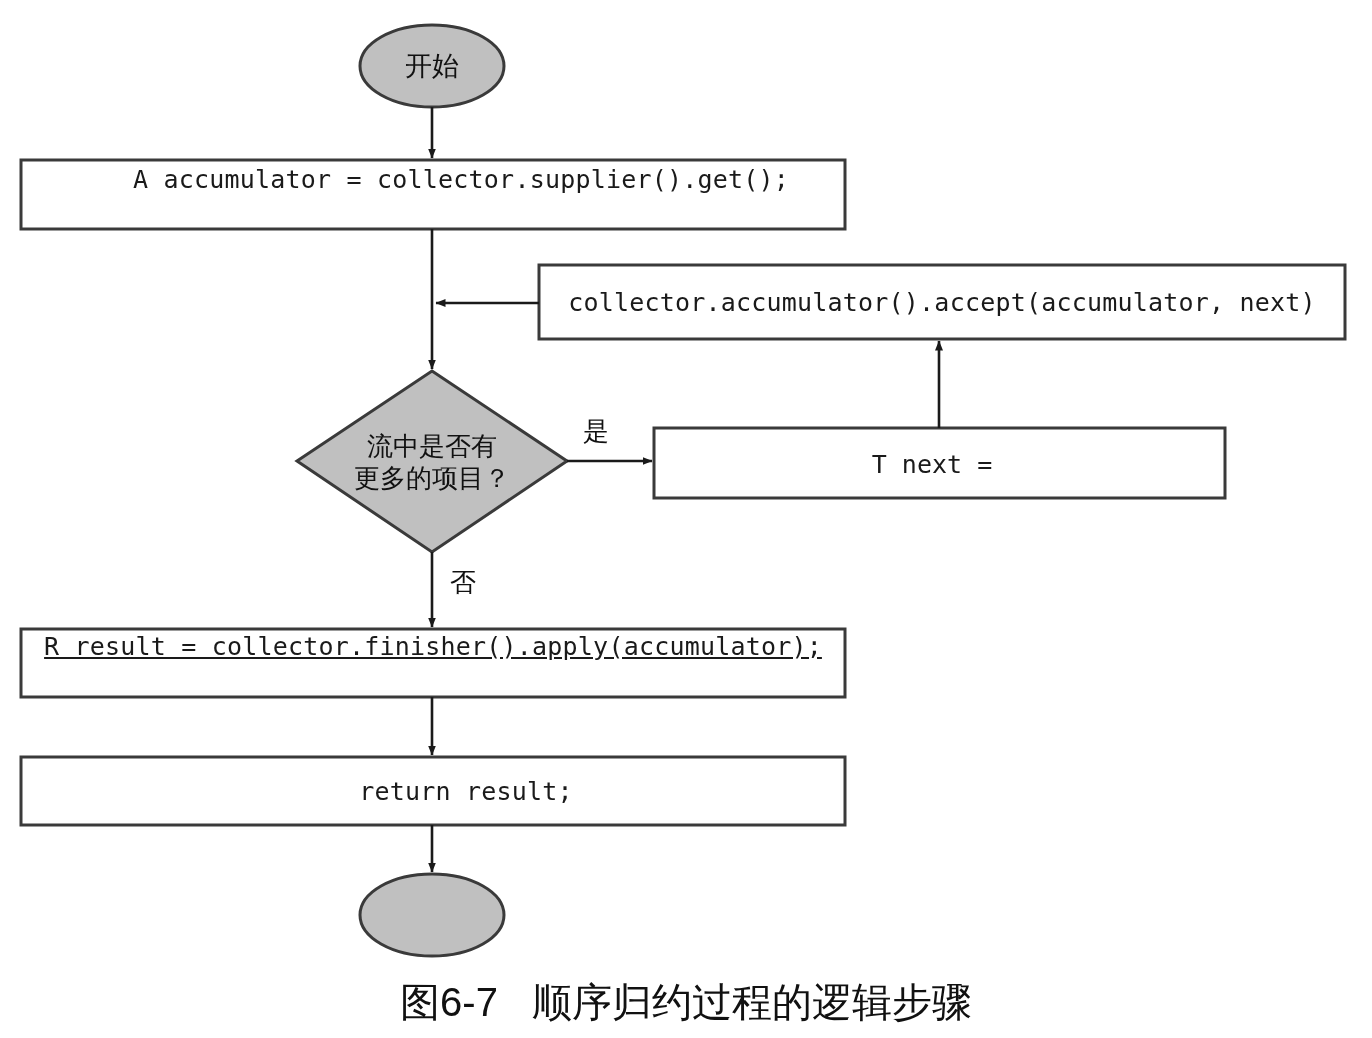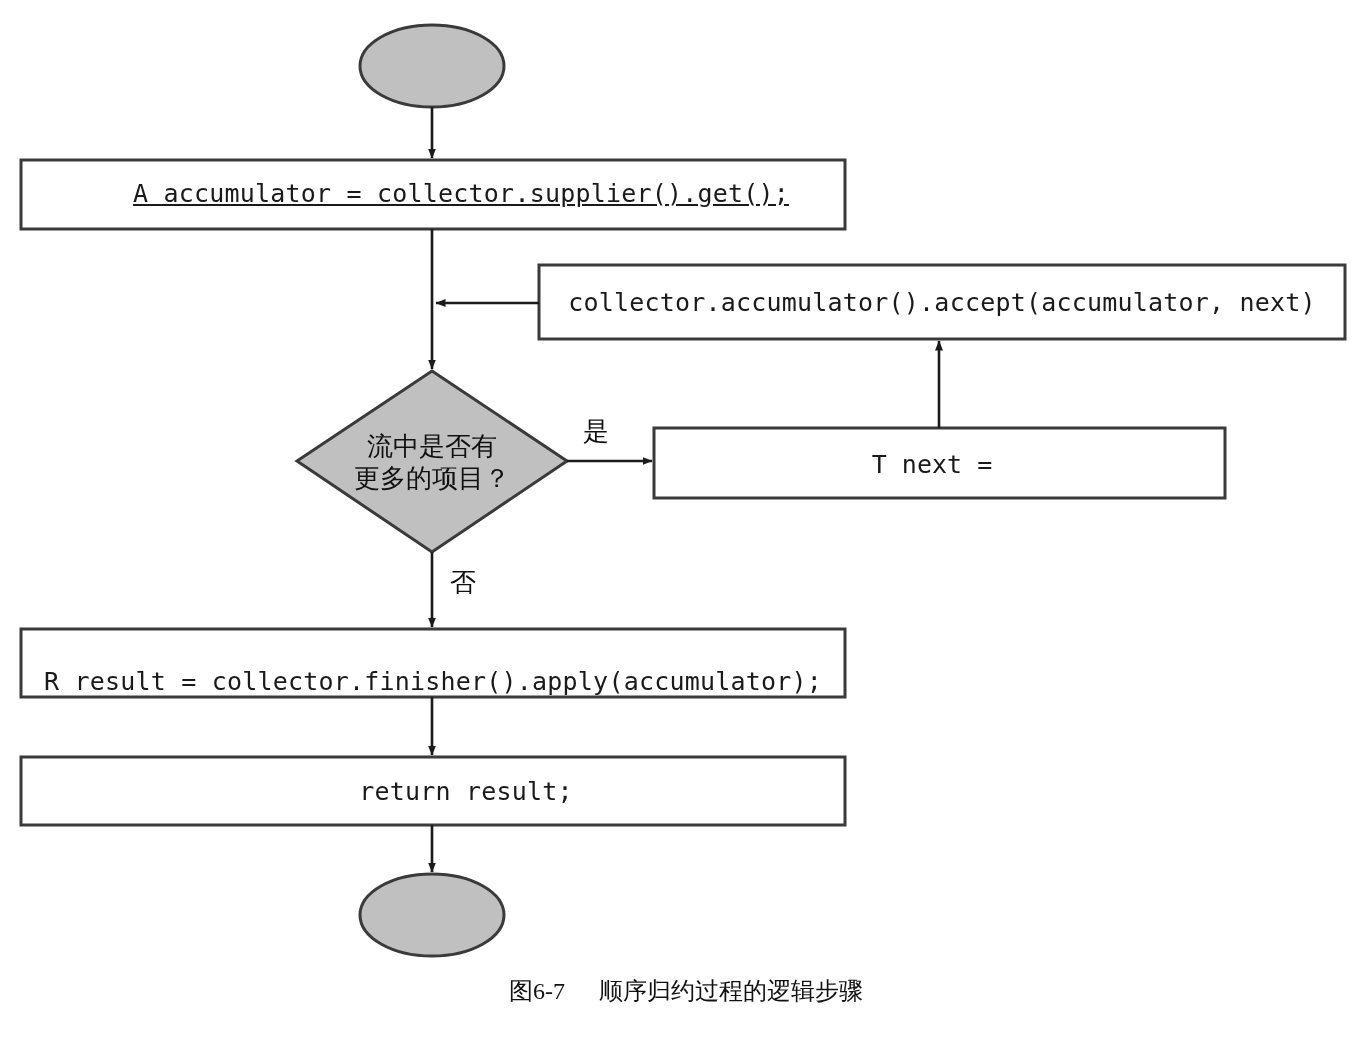--- a/index.html
+++ b/index.html
@@ -67,22 +67,22 @@
   .mixed-line .c {
     font-family: "DejaVu Serif", "Liberation Serif", serif;
     font-size: 27px;
   }
   #caption {
     position: absolute;
     left: 0;
     top: 975px;
     width: 1372px;
     text-align: center;
-    font-family: Liberation Serif, serif;
-    font-size: 24px;
+    font-family: Liberation Sans, sans-serif;
+    font-size: 40px;
     color: #111111;
   }
   .cap-num { margin-right: 34px; }
 </style>
 </head>
 <body>
 
 <div id="canvas">
 
   <svg class="flow" viewBox="0 0 1372 1038">
@@ -118,38 +118,39 @@
 
     <line x1="939" y1="428" x2="939" y2="341" stroke="#1a1a1a" stroke-width="2.6" marker-end="url(#arrow)"></line>
 
     <line x1="432" y1="552" x2="432" y2="627" stroke="#1a1a1a" stroke-width="2.6" marker-end="url(#arrow)"></line>
 
     <line x1="432" y1="697" x2="432" y2="755" stroke="#1a1a1a" stroke-width="2.6" marker-end="url(#arrow)"></line>
 
     <line x1="432" y1="825" x2="432" y2="872" stroke="#1a1a1a" stroke-width="2.6" marker-end="url(#arrow)"></line>
   </svg>
 
+  <div class="node-text terminal-label" style="left:360px; top:45px; width:144px; height:42px;">开始</div>
 
-  <div class="node-text mono" style="left:41px; top:172px; width:784px; height:42px; justify-content:center; padding-left:56px; box-sizing:border-box;text-decoration:underline;">A accumulator = collector.supplier().get();</div>
+  <div class="node-text mono" style="left:41px; top:158px; width:784px; height:42px; justify-content:center; padding-left:56px; box-sizing:border-box;">A accumulator = collector.supplier().get();</div>
 
   <div class="node-text mono" style="left:554px; top:281px; width:776px; height:42px;">collector.accumulator().accept(accumulator, next)</div>
 
   <div class="node-text diamond-label" style="left:332px; top:425px; width:200px; height:74px; flex-direction:column;">
     <span>流中是否有</span>
     <span>更多的项目？</span>
   </div>
 
   <div class="node-text" style="left:654px; top:443px; width:571px; height:42px;">
     <span class="mixed-line">
       <span class="m">T next</span>
       <span class="m"> = </span>
     </span>
   </div>
 
-  <div class="node-text mono" style="left:36px; top:660px; width:794px; height:42px;">R result = collector.finisher().apply(accumulator);</div>
+  <div class="node-text mono" style="left:36px; top:625px; width:794px; height:42px;text-decoration:underline;">R result = collector.finisher().apply(accumulator);</div>
 
   <div class="node-text mono" style="left:21px; top:770px; width:824px; height:42px;margin-left:33px;">return result;</div>
 
 
   <div class="branch-label" style="left:583px; top:414px;">是</div>
 
   <div class="branch-label" style="left:450px; top:565px;">否</div>
 
   <div id="caption">
     <span class="cap-num">图6-7</span><span>顺序归约过程的逻辑步骤</span>

